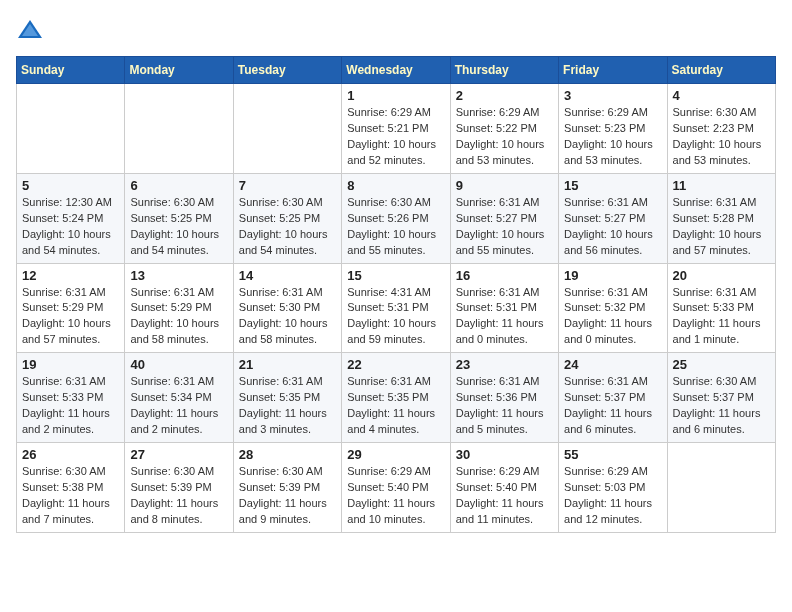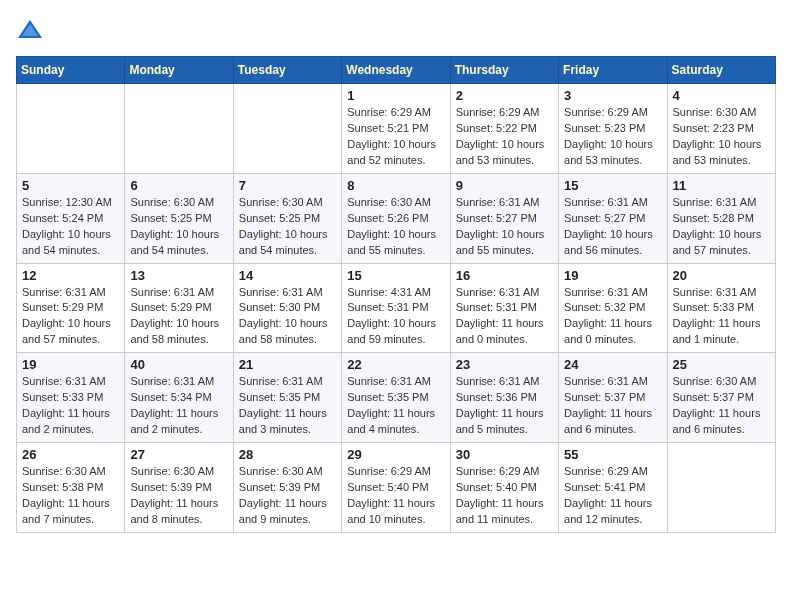--- a/index.html
+++ b/index.html
@@ -332,20 +332,20 @@
         <td>
           <span class="day-num">30</span>
           <div class="day-info">Sunrise: 6:29 AM
 Sunset: 5:40 PM
 Daylight: 11 hours
 and 11 minutes.</div>
         </td>
         <td>
           <span class="day-num">55</span>
           <div class="day-info">Sunrise: 6:29 AM
-Sunset: 5:41 PM
+Sunset: 5:03 PM
 Daylight: 11 hours
 and 12 minutes.</div>
         </td>
         <td class="empty-cell"></td>
       </tr>
     </tbody>
 </table>
 
 </body></html>

